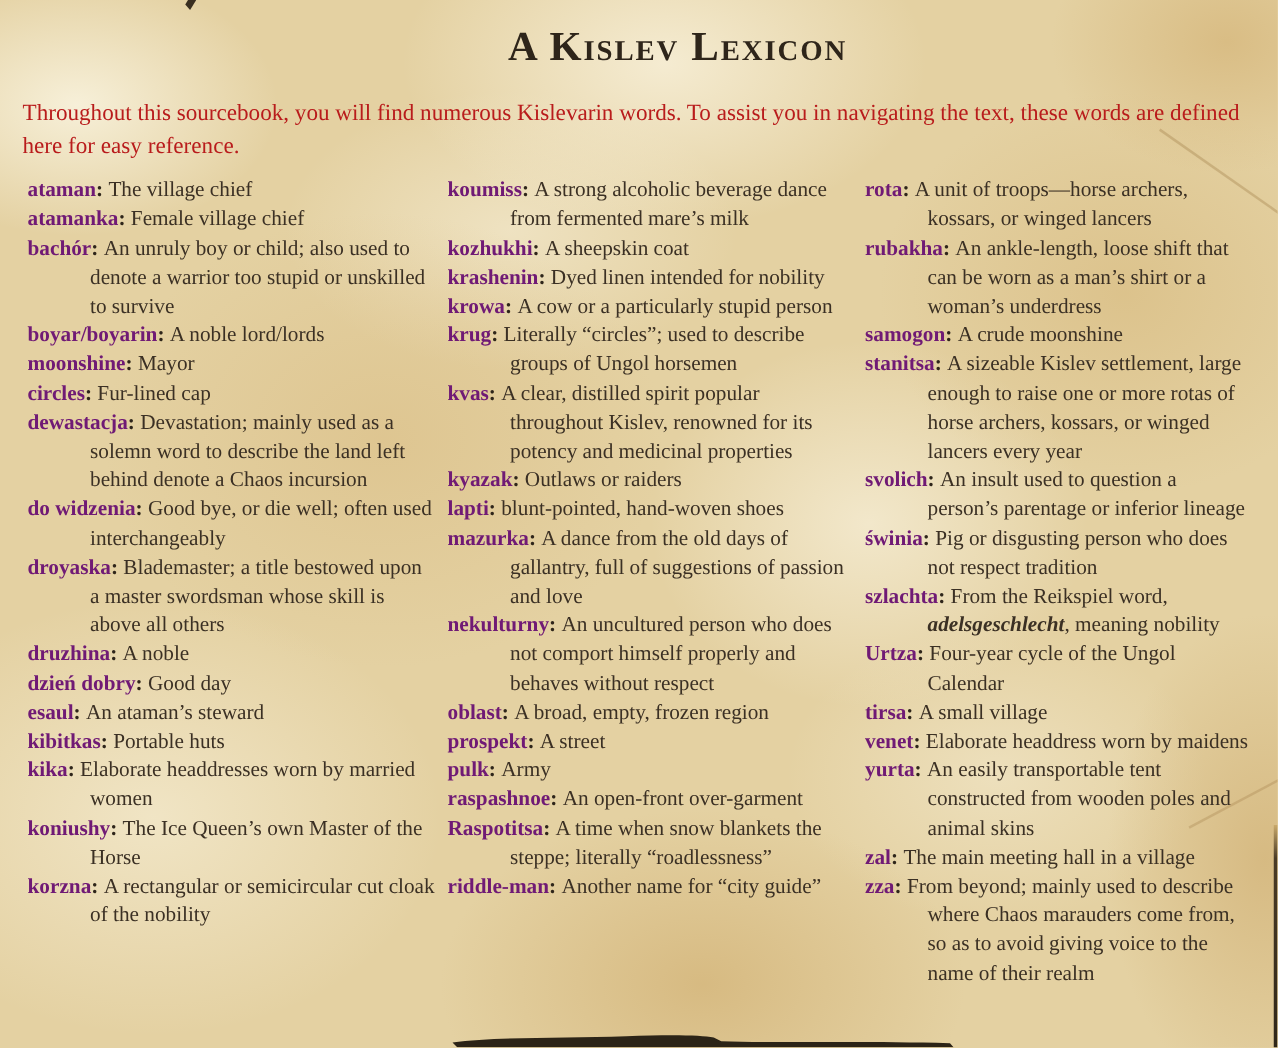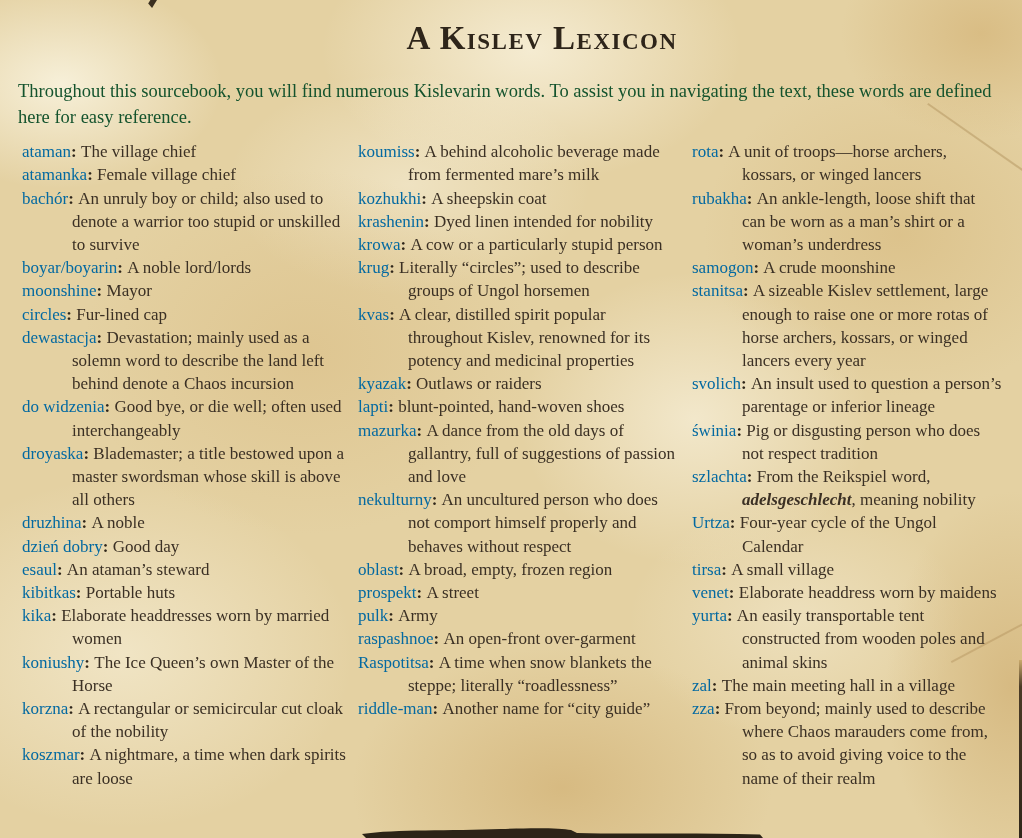--- a/index.html
+++ b/index.html
@@ -21,33 +21,33 @@
       radial-gradient(ellipse 260px 160px at 40% 22%, rgba(249,243,224,.5), transparent 70%),
       radial-gradient(ellipse 240px 170px at 78% 74%, rgba(246,238,214,.5), transparent 70%);
   }
   .page-title{
     margin-top:20px;text-align:center;padding-left:62px;
     font-variant:small-caps;font-weight:700;font-size:33px;line-height:36px;
     letter-spacing:1.5px;color:#2e251a;
   }
   .intro{
     margin:20px 14px 0 18px;max-width:996px;
-    font-size:18.5px;line-height:26px;color:#14532d;
+    font-size:18.5px;line-height:26px;color:#b91c1c;
   }
   .columns{
     display:grid;grid-template-columns:336px 334px 1fr;
     padding:10px 10px 0 22px;
   }
   .col{padding-right:10px;}
   .entry{
     font-size:17px;line-height:23.2px;
     padding-left:50px;text-indent:-50px;
     color:#3b3024;
   }
-  .term{font-weight:400;color:#0369a1;}
+  .term{font-weight:700;color:#701a75;}
   .term-colon{font-weight:700;color:#2e251a;}
   .ital{font-style:italic;font-weight:bold;}
   .speck{
     position:absolute;left:146px;top:0;width:11px;height:8px;background:#3a2f20;
     clip-path:polygon(40% 0,100% 0,55% 100%,20% 45%);
   }
   .bottom-art{position:absolute;left:356px;bottom:0;width:412px;height:14px;}
   .right-edge-line{
     position:absolute;right:0;top:660px;width:3px;height:178px;
     background:linear-gradient(#c9a96b, #4a3b26 15%, #2f2619);
@@ -81,24 +81,23 @@
       <div class="entry"><span class="term">dewastacja</span><span class="term-colon">: </span><span>Devastation; mainly used as a solemn word to describe the land left behind denote a Chaos incursion</span></div>
       <div class="entry"><span class="term">do widzenia</span><span class="term-colon">: </span><span>Good bye, or die well; often used interchangeably</span></div>
       <div class="entry"><span class="term">droyaska</span><span class="term-colon">: </span><span>Blademaster; a title bestowed upon a master swordsman whose skill is above all others</span></div>
       <div class="entry"><span class="term">druzhina</span><span class="term-colon">: </span><span>A noble</span></div>
       <div class="entry"><span class="term">dzień dobry</span><span class="term-colon">: </span><span>Good day</span></div>
       <div class="entry"><span class="term">esaul</span><span class="term-colon">: </span><span>An ataman’s steward</span></div>
       <div class="entry"><span class="term">kibitkas</span><span class="term-colon">: </span><span>Portable huts</span></div>
       <div class="entry"><span class="term">kika</span><span class="term-colon">: </span><span>Elaborate headdresses worn by married women</span></div>
       <div class="entry"><span class="term">koniushy</span><span class="term-colon">: </span><span>The Ice Queen’s own Master of the Horse</span></div>
       <div class="entry"><span class="term">korzna</span><span class="term-colon">: </span><span>A rectangular or semicircular cut cloak of the nobility</span></div>
-      <div class="entry"><span class="term">koszmar</span><span class="term-colon">: </span><span>A nightmare, a time when dark spirits are loose</span></div>
     </div>
   <div class="col">
-      <div class="entry"><span class="term">koumiss</span><span class="term-colon">: </span><span>A behind alcoholic beverage made from fermented mare’s milk</span></div>
+      <div class="entry"><span class="term">koumiss</span><span class="term-colon">: </span><span>A strong alcoholic beverage dance from fermented mare’s milk</span></div>
       <div class="entry"><span class="term">kozhukhi</span><span class="term-colon">: </span><span>A sheepskin coat</span></div>
       <div class="entry"><span class="term">krashenin</span><span class="term-colon">: </span><span>Dyed linen intended for nobility</span></div>
       <div class="entry"><span class="term">krowa</span><span class="term-colon">: </span><span>A cow or a particularly stupid person</span></div>
       <div class="entry"><span class="term">krug</span><span class="term-colon">: </span><span>Literally “circles”; used to describe groups of Ungol horsemen</span></div>
       <div class="entry"><span class="term">kvas</span><span class="term-colon">: </span><span>A clear, distilled spirit popular throughout Kislev, renowned for its potency and medicinal properties</span></div>
       <div class="entry"><span class="term">kyazak</span><span class="term-colon">: </span><span>Outlaws or raiders</span></div>
       <div class="entry"><span class="term">lapti</span><span class="term-colon">: </span><span>blunt-pointed, hand-woven shoes</span></div>
       <div class="entry"><span class="term">mazurka</span><span class="term-colon">: </span><span>A dance from the old days of gallantry, full of suggestions of passion and love</span></div>
       <div class="entry"><span class="term">nekulturny</span><span class="term-colon">: </span><span>An uncultured person who does not comport himself properly and behaves without respect</span></div>
       <div class="entry"><span class="term">oblast</span><span class="term-colon">: </span><span>A broad, empty, frozen region</span></div>

